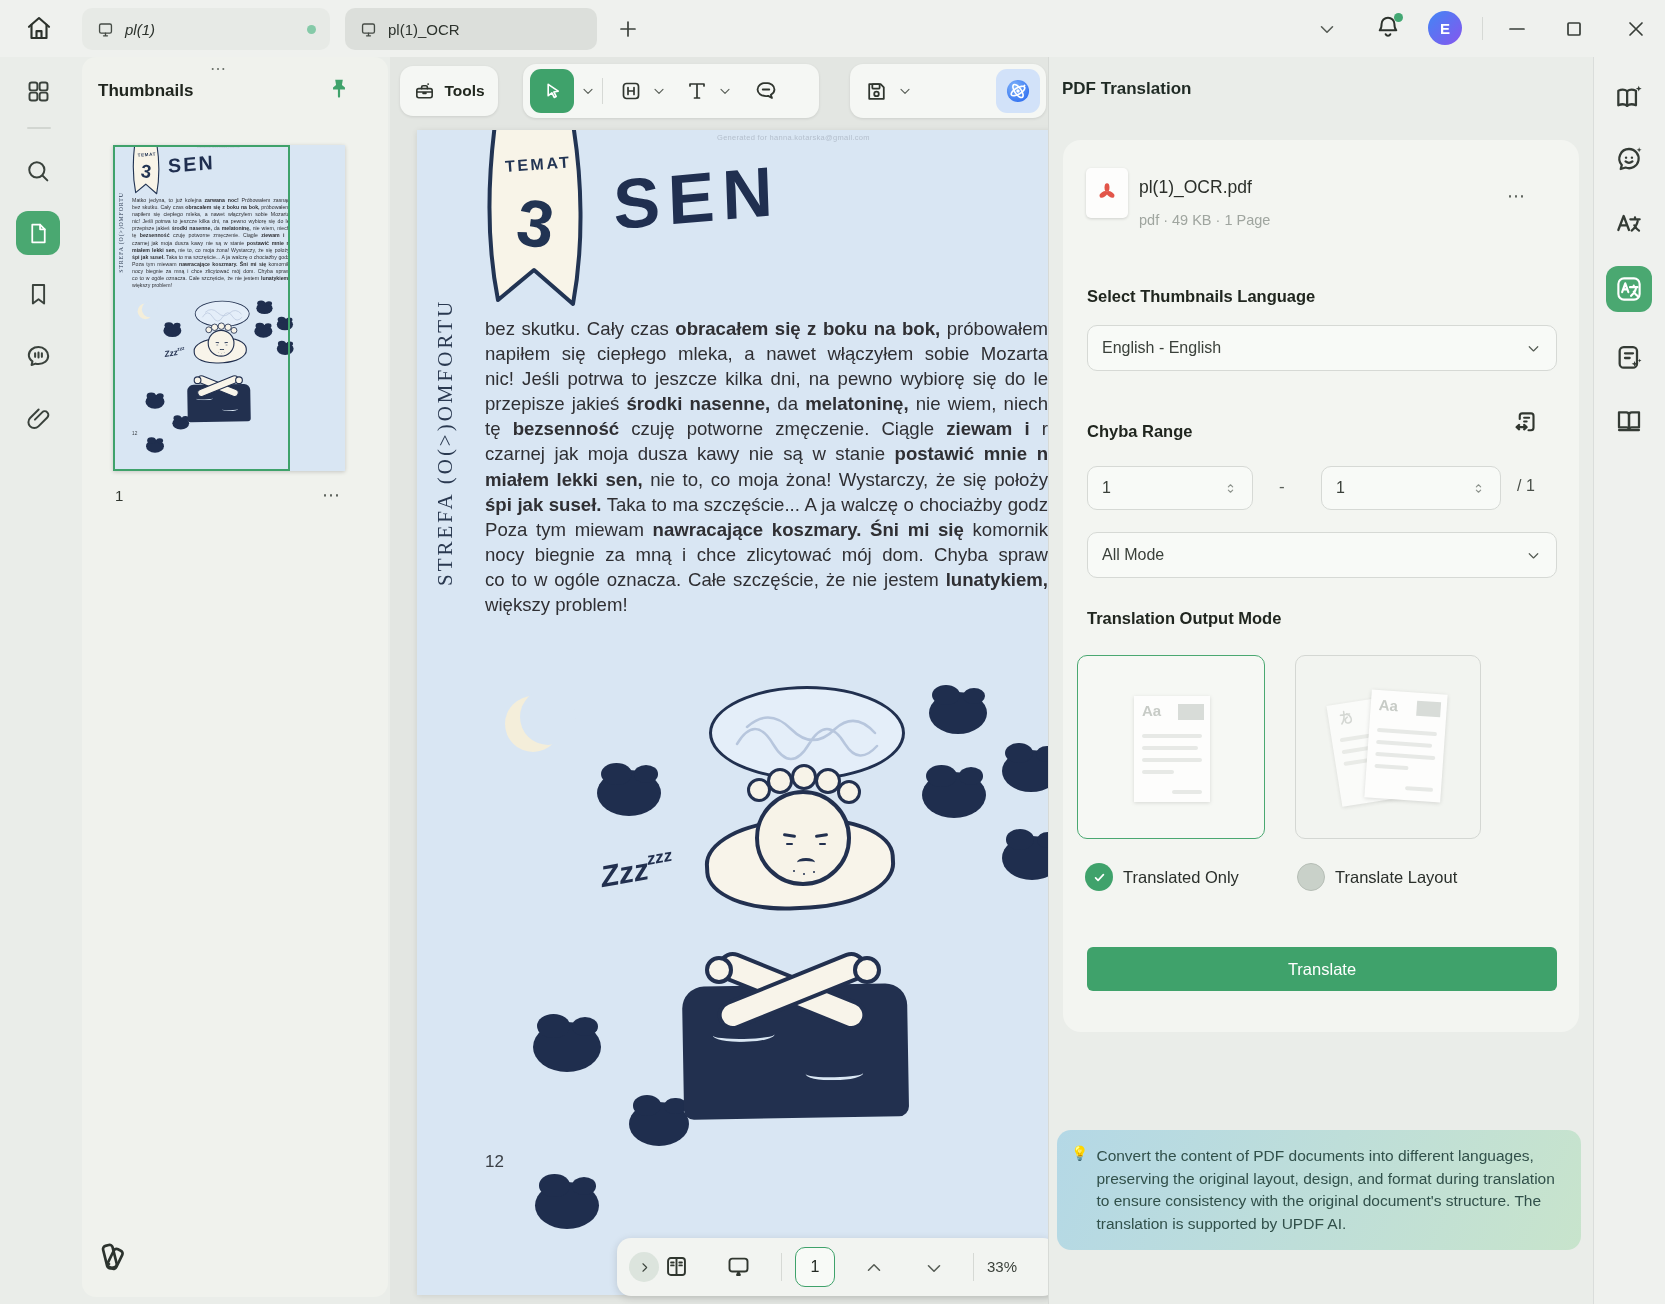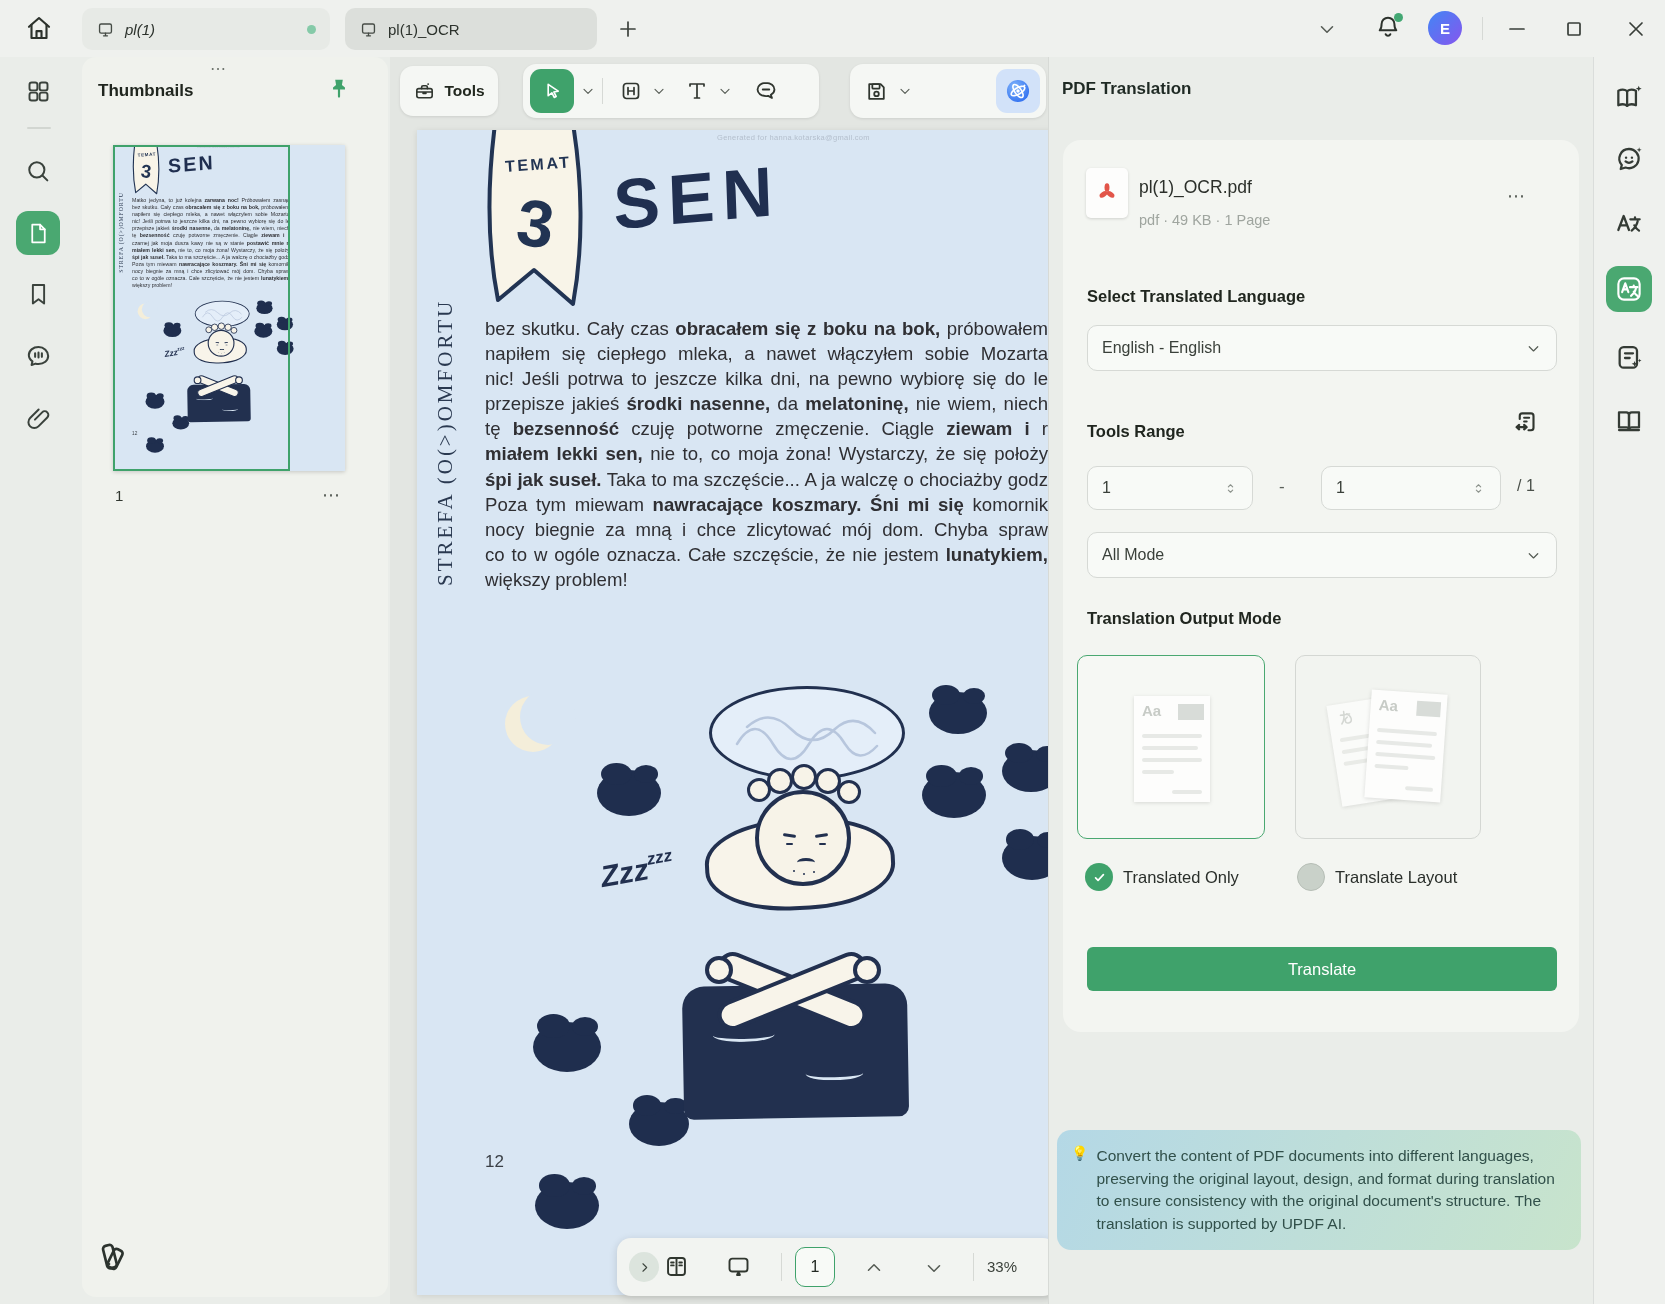--- a/index.html
+++ b/index.html
@@ -483,20 +483,21 @@
         </svg>
 
         <div class="abs sen-title" style="left:196px;top:28px">SEN</div>
 
         <div class="abs para" style="left:68px;top:186px">
             <div class="pline"><span>bez skutku. Cały czas </span><b>obracałem się z boku na bok,</b><span> próbowałem</span></div>
             <div class="pline"><span>napiłem się ciepłego mleka, a nawet włączyłem sobie Mozarta</span></div>
             <div class="pline"><span>nic! Jeśli potrwa to jeszcze kilka dni, na pewno wybiorę się do le</span></div>
             <div class="pline"><span>przepisze jakieś </span><b>środki nasenne,</b><span> da </span><b>melatoninę,</b><span> nie wiem, niech</span></div>
             <div class="pline"><span>tę </span><b>bezsenność</b><span> czuję potworne zmęczenie. Ciągle </span><b>ziewam i</b><span> r</span></div>
+            <div class="pline"><span>czarnej jak moja dusza kawy nie są w stanie </span><b>postawić mnie n</b><span></span></div>
             <div class="pline"><span></span><b>miałem lekki sen,</b><span> nie to, co moja żona! Wystarczy, że się położy</span></div>
             <div class="pline"><span></span><b>śpi jak suseł.</b><span> Taka to ma szczęście... A ja walczę o chociażby godz</span></div>
             <div class="pline"><span>Poza tym miewam </span><b>nawracające koszmary. Śni mi się</b><span> komornik</span></div>
             <div class="pline"><span>nocy biegnie za mną i chce zlicytować mój dom. Chyba spraw</span></div>
             <div class="pline"><span>co to w ogóle oznacza. Całe szczęście, że nie jestem </span><b>lunatykiem,</b><span></span></div>
             <div class="pline"><span>większy problem!</span></div>
           </div>
 
         <div class="abs" style="left:88px;top:566px;width:62px;height:62px">
           <div class="abs" style="width:56px;height:56px;border-radius:50%;background:#f4eeda"></div>
@@ -631,29 +632,29 @@
 
     <div class="abs" style="left:37px;top:111px;width:42px;height:50px;background:#fdfdfc;border-radius:5px;box-shadow:0 1px 3px rgba(0,0,0,.15);display:flex;align-items:center;justify-content:center">
       <svg class="ic" width="26" height="26" style="color:#e25549">
           <use href="#i-trefoil"></use>
         </svg>
     </div>
     <div class="abs fname" style="left:90px;top:120px">pl(1)_OCR.pdf</div>
     <div class="abs fmeta" style="left:90px;top:155px">pdf · 49 KB · 1 Page</div>
     <div class="abs more-dots" style="left:458px;top:128px"><span>⋯</span></div>
 
-    <div class="abs flabel" style="left:38px;top:230px">Select Translated Language</div>
+    <div class="abs flabel" style="left:38px;top:230px">Select Thumbnails Language</div>
     <div class="abs field" style="left:38px;top:268px;width:470px;height:46px">
       <span>English - English</span>
       <svg class="ic chev" width="17" height="17" style="margin-left:auto">
           <use href="#i-chevdown"></use>
         </svg>
     </div>
 
-    <div class="abs flabel" style="left:38px;top:365px">Tools Range</div>
+    <div class="abs flabel" style="left:38px;top:365px">Chyba Range</div>
     <div class="abs" style="left:462px;top:352px;width:30px;height:30px;color:#30362f">
         <svg class="ic" width="30" height="30">
           <use href="#i-docarrow"></use>
         </svg>
       </div>
 
     <div class="abs field" style="left:38px;top:409px;width:166px;height:44px">
       <span>1</span>
       <svg class="ic" width="15" height="15" style="margin-left:auto;color:#8b918b">
           <use href="#i-spin"></use>

